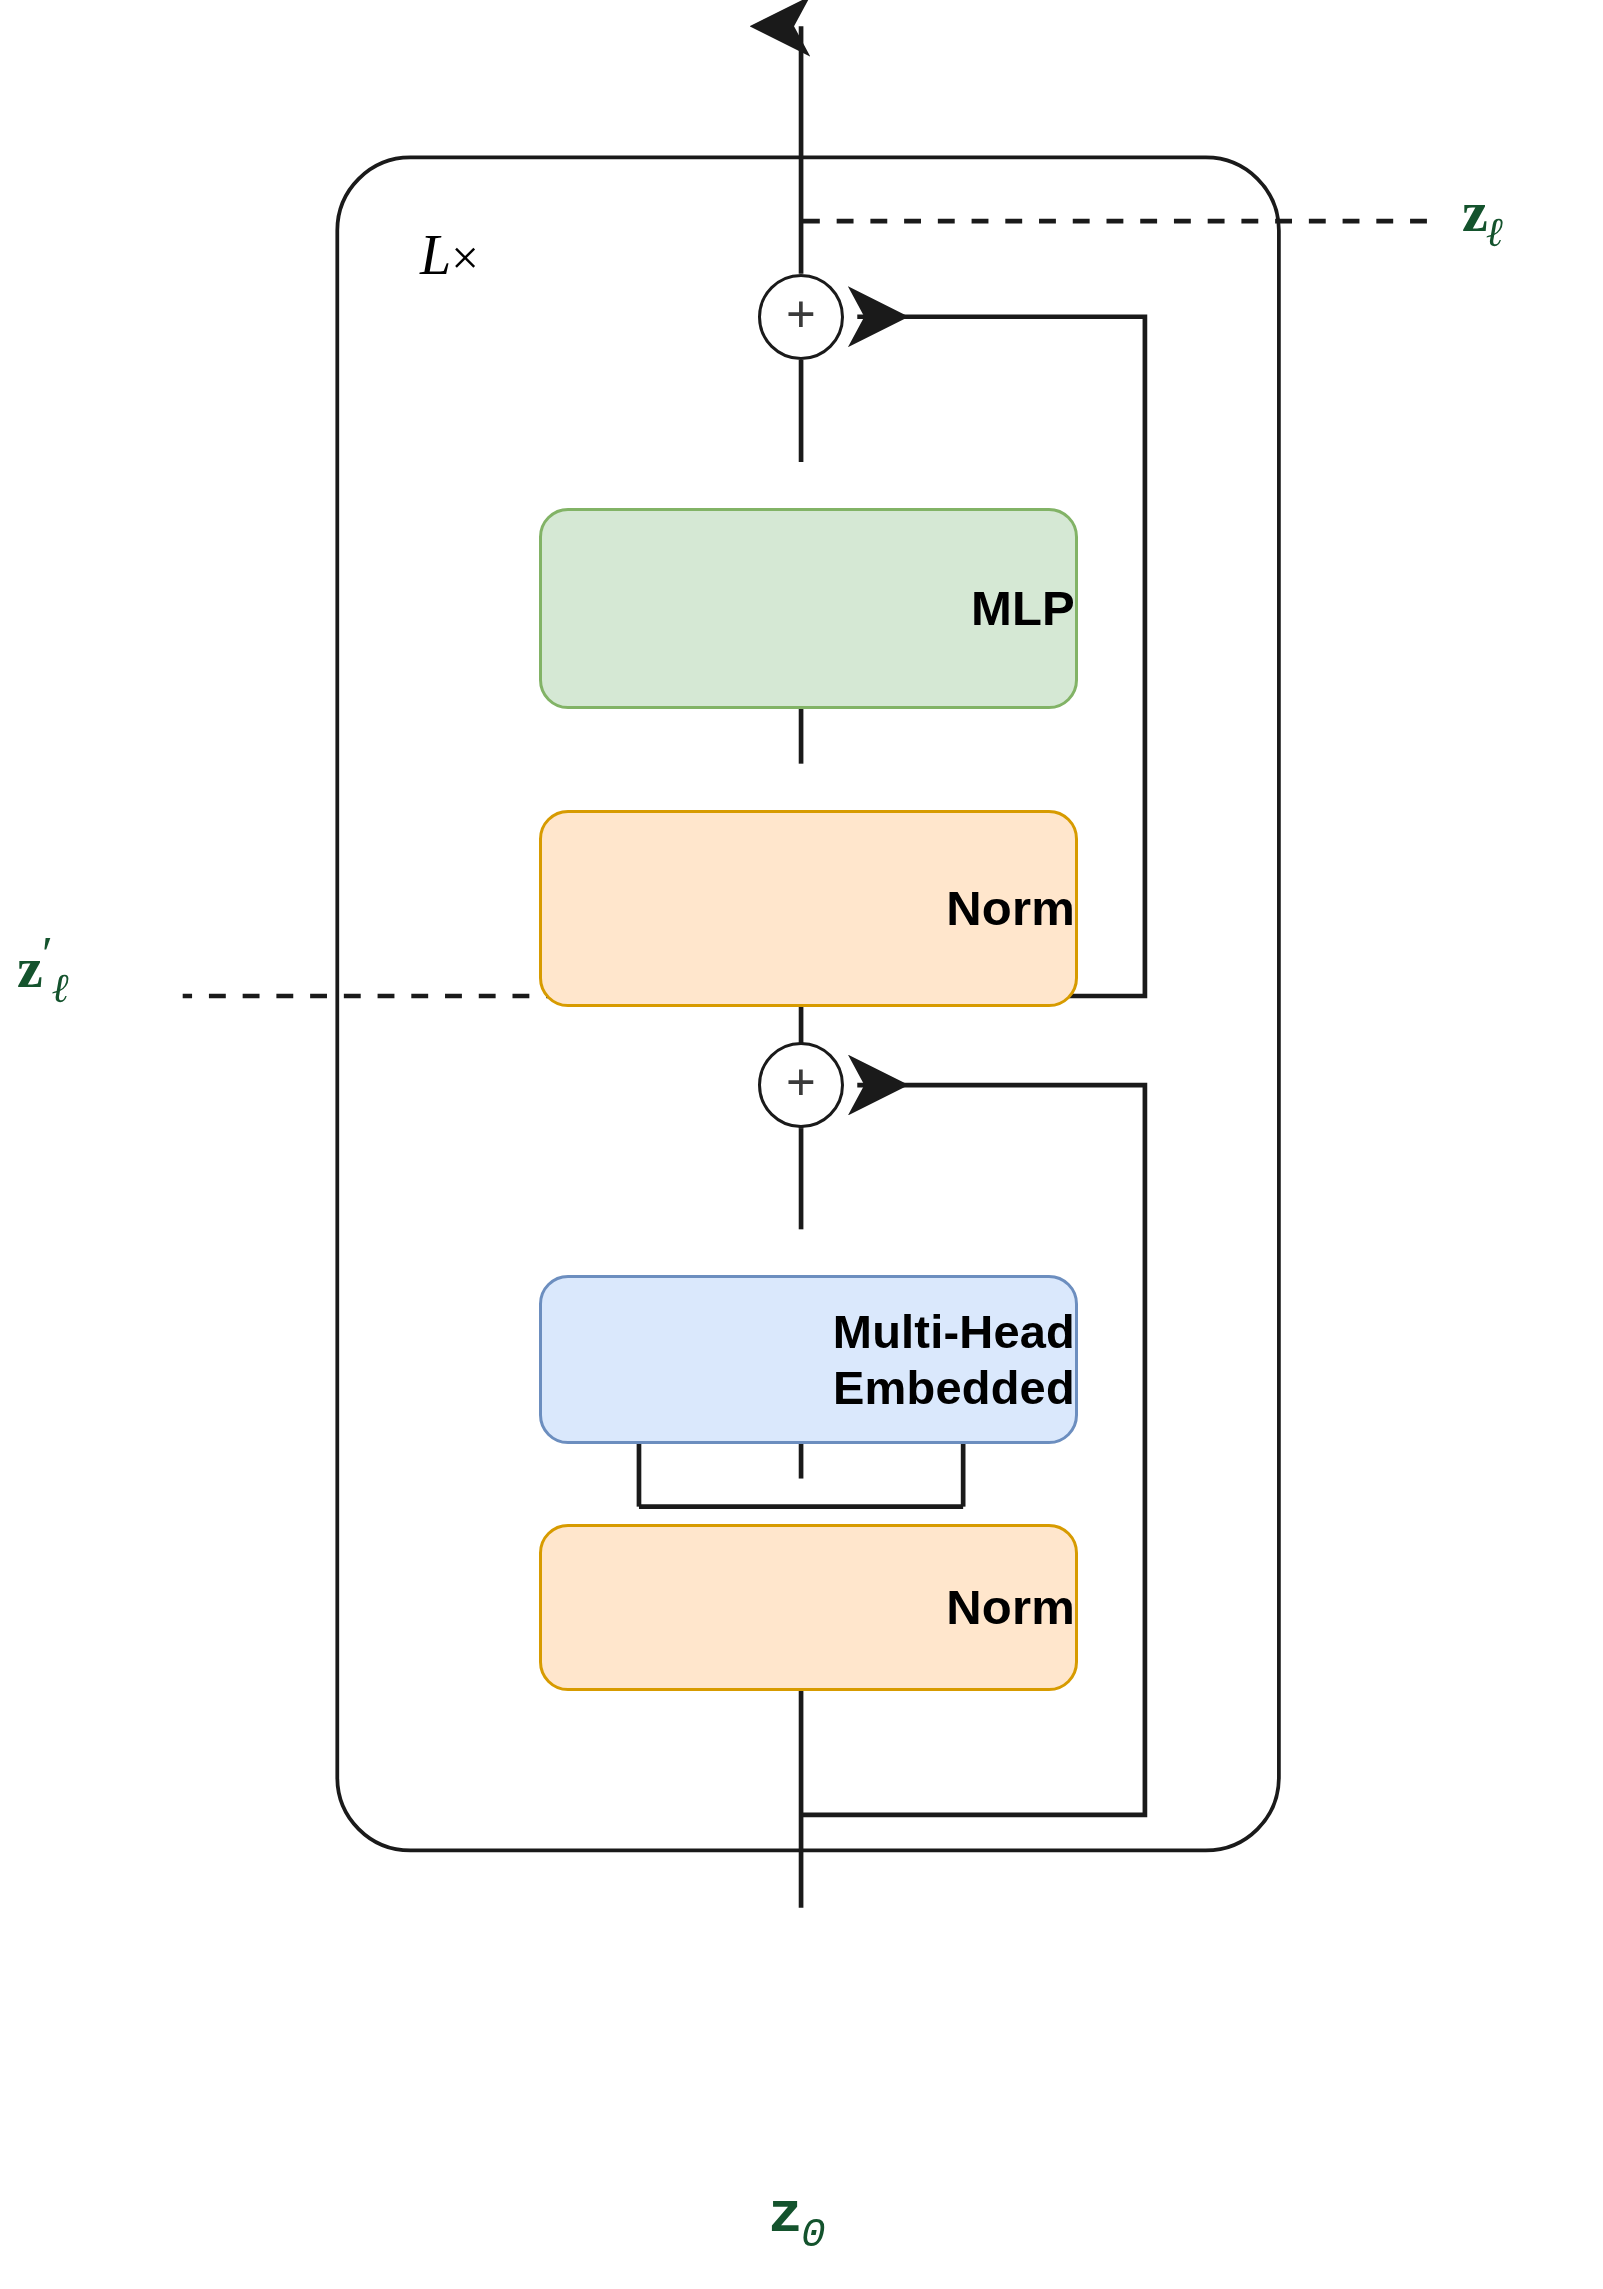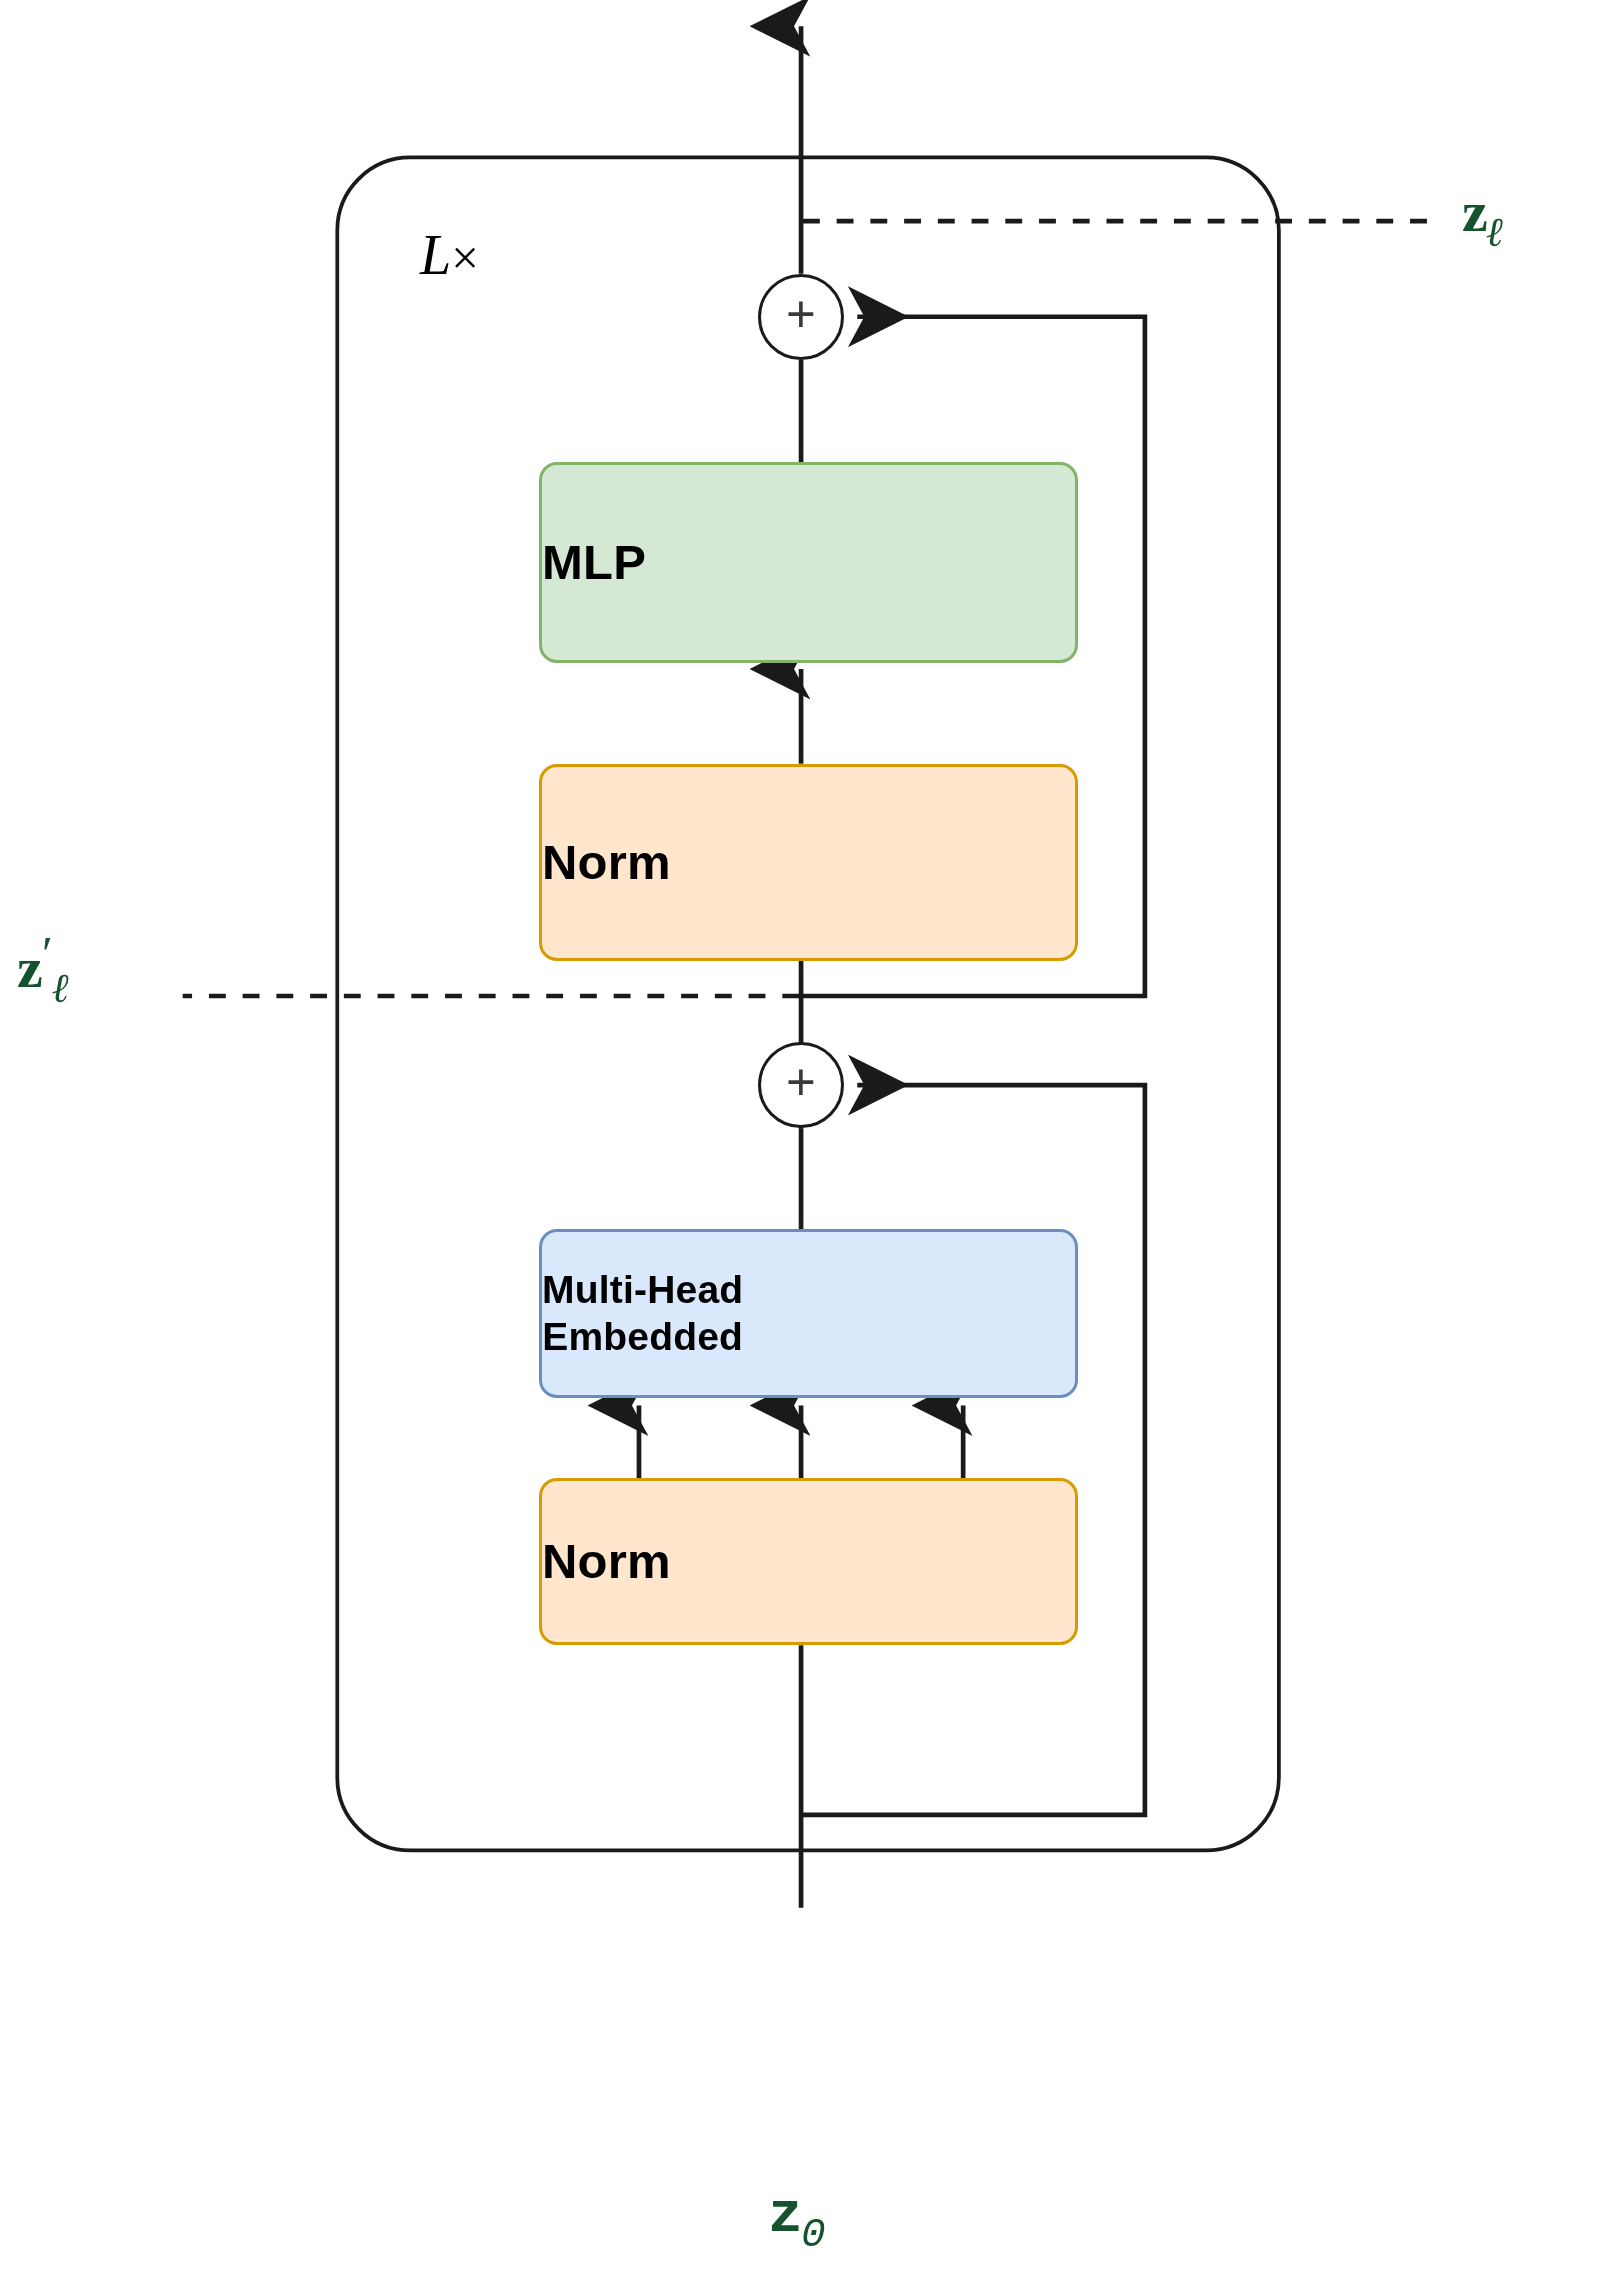--- a/index.html
+++ b/index.html
@@ -23,46 +23,47 @@
   svg.wires {
     position: absolute;
     left: 0; top: 0;
     width: 1604px;
     height: 2290px;
     pointer-events: none;
   }
   .node {
     position: absolute;
     box-sizing: border-box;
-    border-radius: 18px;
+    border-radius: 29px;
     border-width: 3.7px;
     border-style: solid;
     display: flex;
     align-items: center;
-    justify-content: flex-start;
+    justify-content: flex-end;
     text-align: center;
     font-weight: bold;
     color: #000000;
     line-height: 1.18;
     letter-spacing: 0.2px;
+    margin-top: 46px;
   }
   #node-mlp {
     left: 539px; top: 462px; width: 539px; height: 201px;
     background: #d5e8d4; border-color: #82b366;
     font-size: 49px;
   }
   #node-norm-top {
     left: 539px; top: 764px; width: 539px; height: 197px;
     background: #ffe6cc; border-color: #d79b00;
     font-size: 49px;
   }
   #node-mha {
     left: 539px; top: 1229px; width: 539px; height: 169px;
     background: #dae8fc; border-color: #6c8ebf;
-    font-size: 39px;
+    font-size: 47px;
   }
   #node-norm-bottom {
     left: 539px; top: 1478px; width: 539px; height: 167px;
     background: #ffe6cc; border-color: #d79b00;
     font-size: 49px;
   }
   #node-embedded {
     left: 506px; top: 1908px; width: 600px; height: 178px;
     background: #e1d5e7; border-color: #9673a6;
     font-size: 47px;

